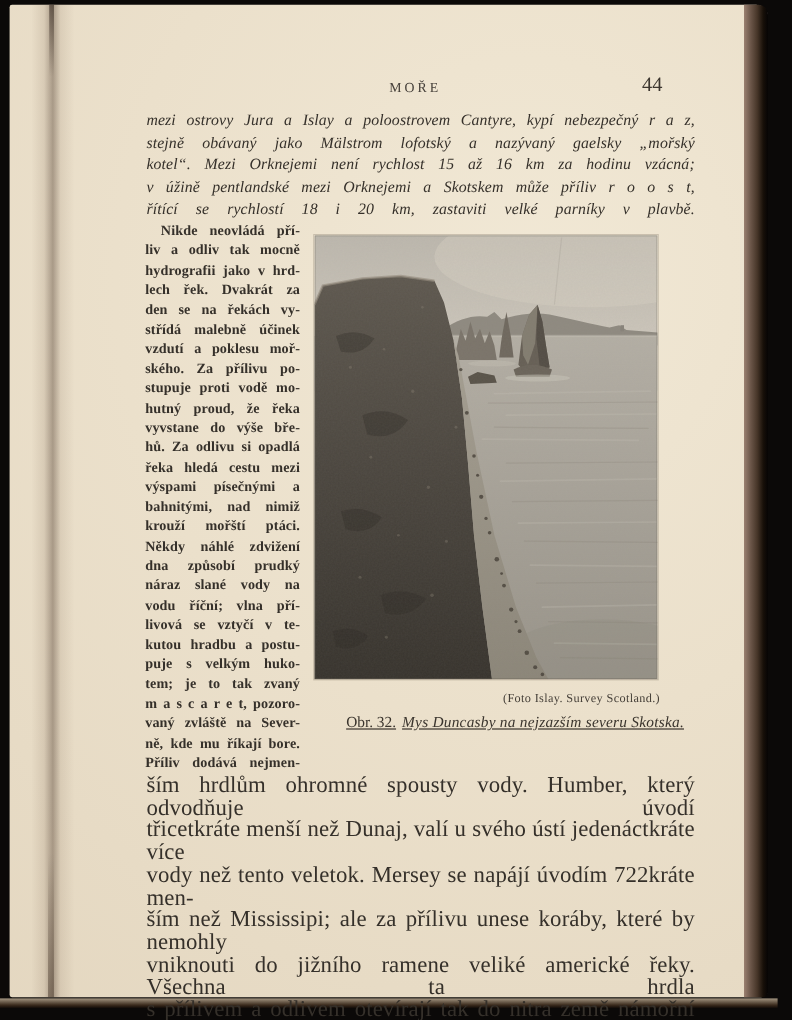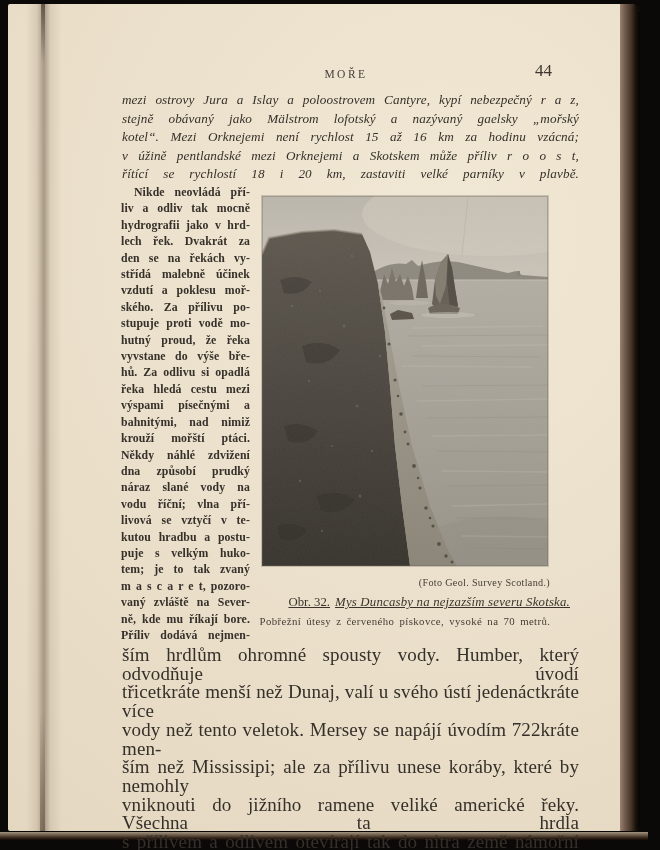--- a/index.html
+++ b/index.html
@@ -250,27 +250,26 @@
           <circle cx="143" cy="236" r="1.4"></circle>
         <circle cx="156" cy="282" r="1.2"></circle>
           <circle cx="168" cy="322" r="1.3"></circle>
       </g>
 
       <rect width="286" height="370" filter="url(#grain)" opacity="0.2"></rect>
       <rect x="0.5" y="0.5" width="285" height="369" fill="none" stroke="#6b645a" stroke-opacity="0.35"></rect>
     </svg>
   </div>
 
-  <div class="photo-credit">(Foto Geol. Survey Scotland.)</div>
+  <div class="photo-credit">(Foto Islay. Survey Scotland.)</div>
 
   <div class="figure-caption ink">
     <span class="cap-num">Obr. 32.</span><span class="cap-title">Mys Duncasby na nejzazším severu Skotska.</span>
   </div>
 
-  <div class="figure-subcaption">Pobřežní útesy z červeného pískovce, vysoké na 70 metrů.</div>
 
   <div class="para-bottom justlines ink">ším hrdlům ohromné spousty vody. Humber, který odvodňuje úvodí
 třicetkráte menší než Dunaj, valí u svého ústí jedenáctkráte více
 vody než tento veletok. Mersey se napájí úvodím 722kráte men-
 ším než Mississipi; ale za přílivu unese koráby, které by nemohly
 vniknouti do jižního ramene veliké americké řeky. Všechna ta hrdla
 s přílivem a odlivem otevírají tak do nitra země námořní cesty, na</div>
 
 </div>
 

